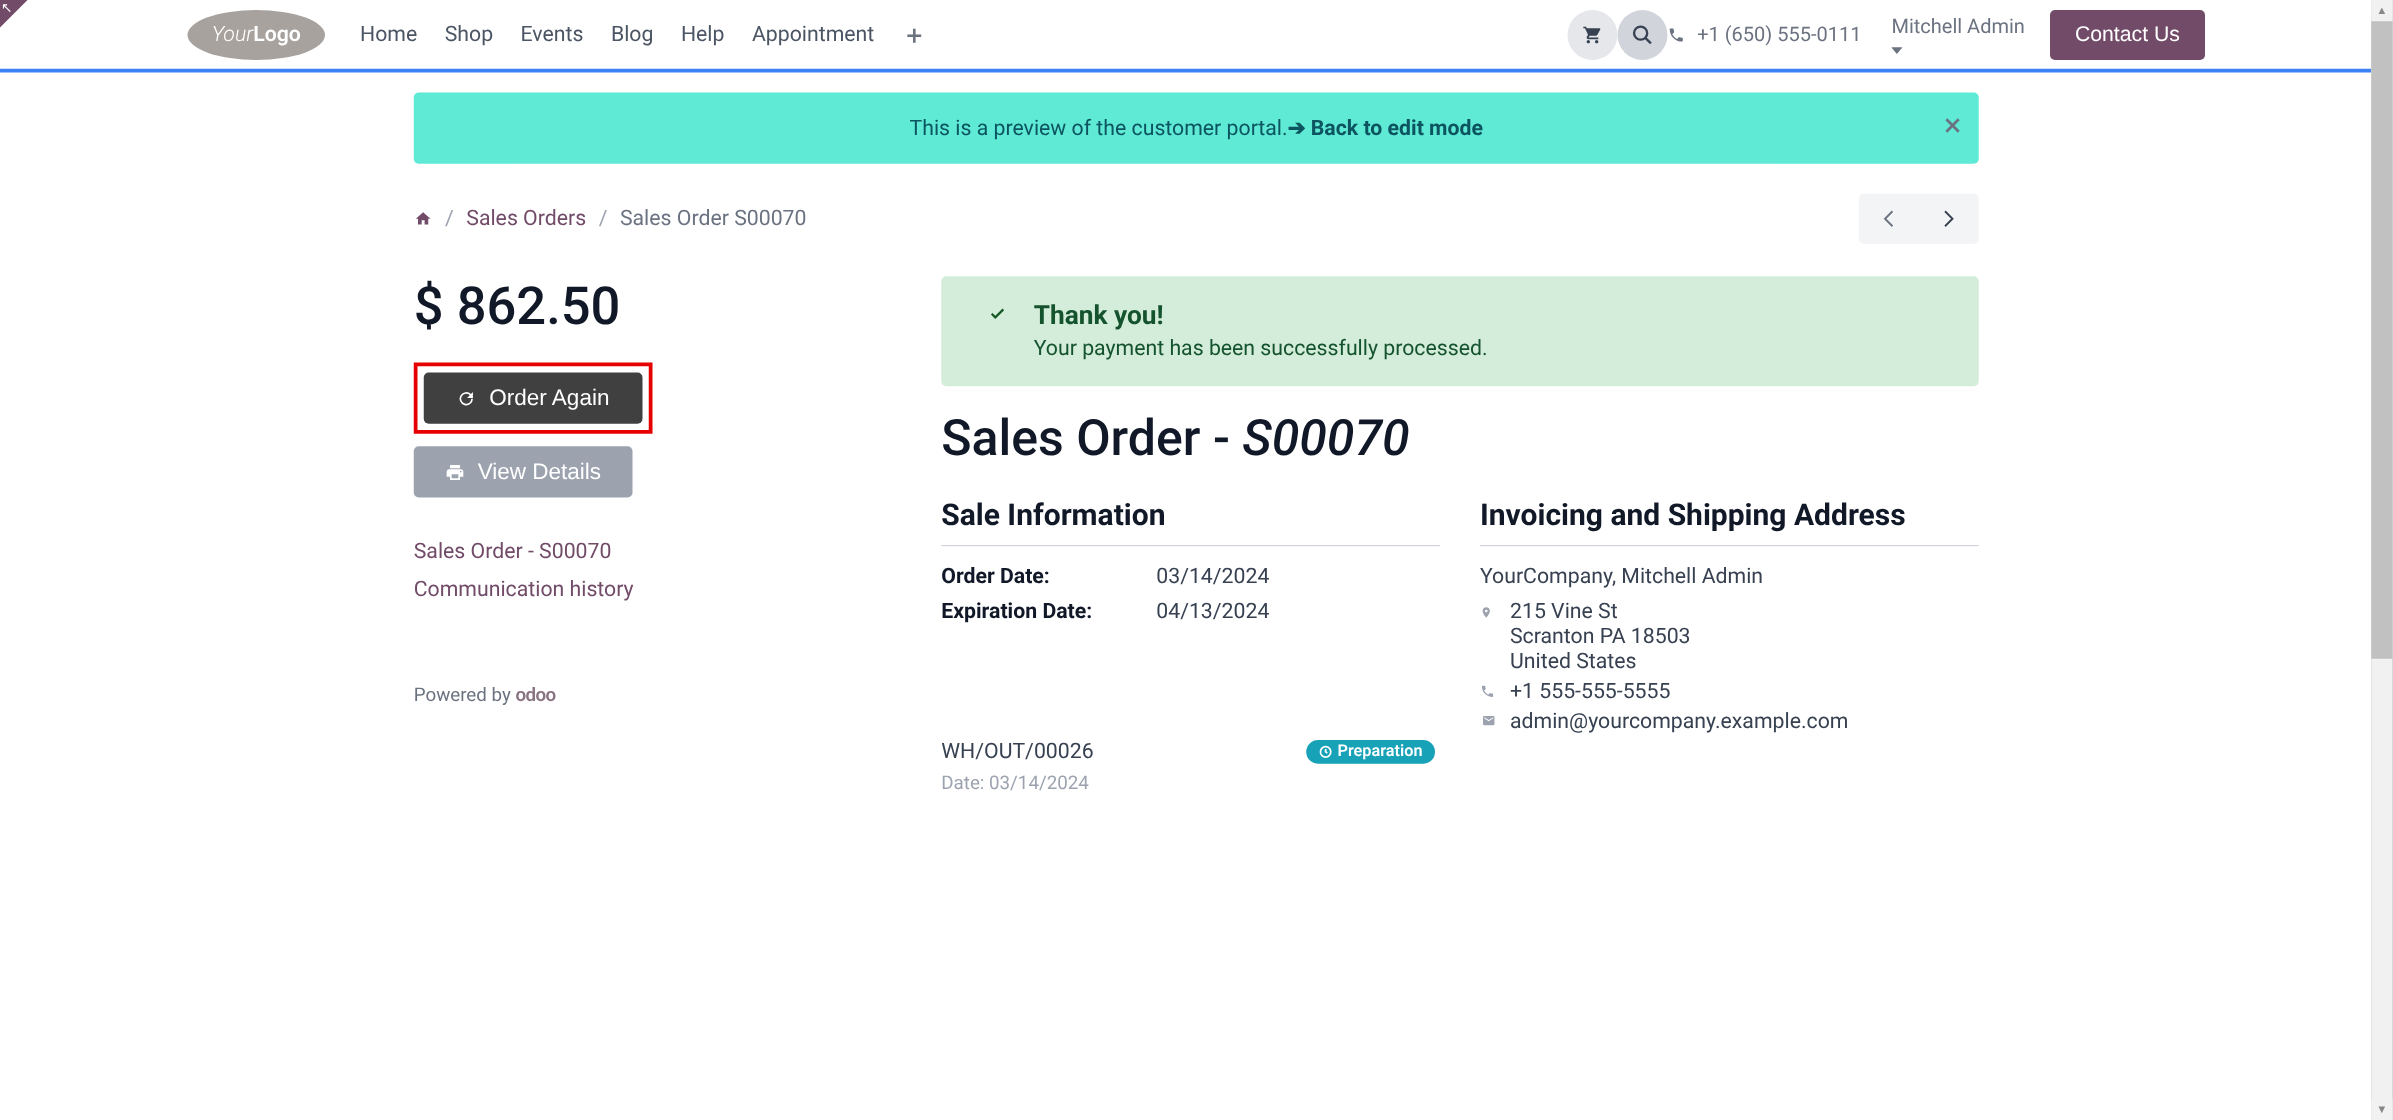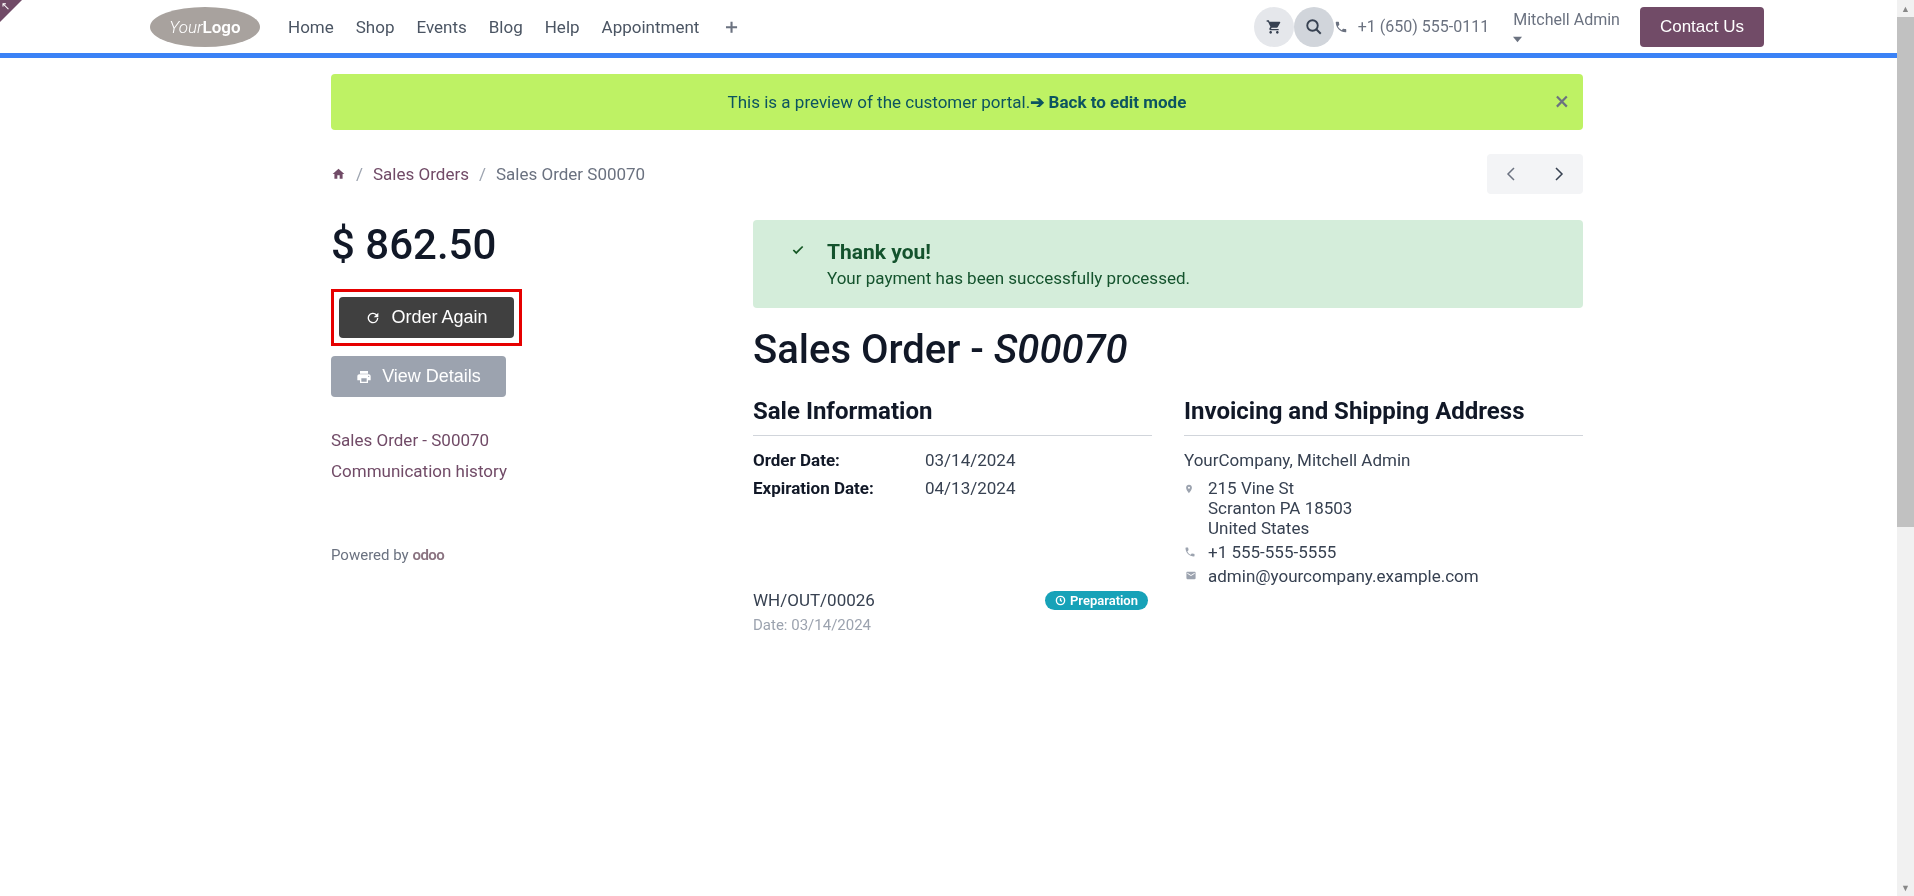--- a/index.html
+++ b/index.html
@@ -20,21 +20,21 @@
     }
     .corner-badge::after {
       content: "↗"; color: white; position: absolute; top: -22px; left: 1px;
       font-size: 11px; transform: rotate(-90deg);
     }
     
     
     .header {
       display: flex; align-items: center;
       padding: 0 150px; height: 58px;
-      border-bottom: 5px solid #3b82f6;
+      border-bottom: 3px solid #3b82f6;
     }
     .logo {
       width: 110px; height: 40px;
       background: #a8a29e;
       border-radius: 50%;
       display: flex; align-items: center; justify-content: center;
       color: white; font-weight: 600; font-size: 17px;
       margin-right: 28px;
     }
     .logo .you { font-weight: 300; font-style: italic; }
@@ -54,21 +54,21 @@
       background: #714B67; color: white; border: none;
       padding: 10px 20px; border-radius: 4px; font-size: 17px;
       cursor: pointer; margin-left: 20px;
     }
     
     
     .container { max-width: 1252px; margin: 0 auto; padding: 16px 0 40px; }
     
     
     .preview-banner {
-      background: #bef264; color: #0c5460;
+      background: #5eead4; color: #0c5460;
       padding: 18px 20px; border-radius: 4px;
       display: flex; align-items: center; justify-content: center;
       font-size: 17px; position: relative;
       margin-bottom: 24px;
       text-align: center;
     }
     .preview-banner a { color: #0c5460; font-weight: 700; text-decoration: none; }
     .preview-close { position: absolute; right: 14px; top: 12px; font-size: 26px; color: #6b7280; cursor: pointer; }
     
     

